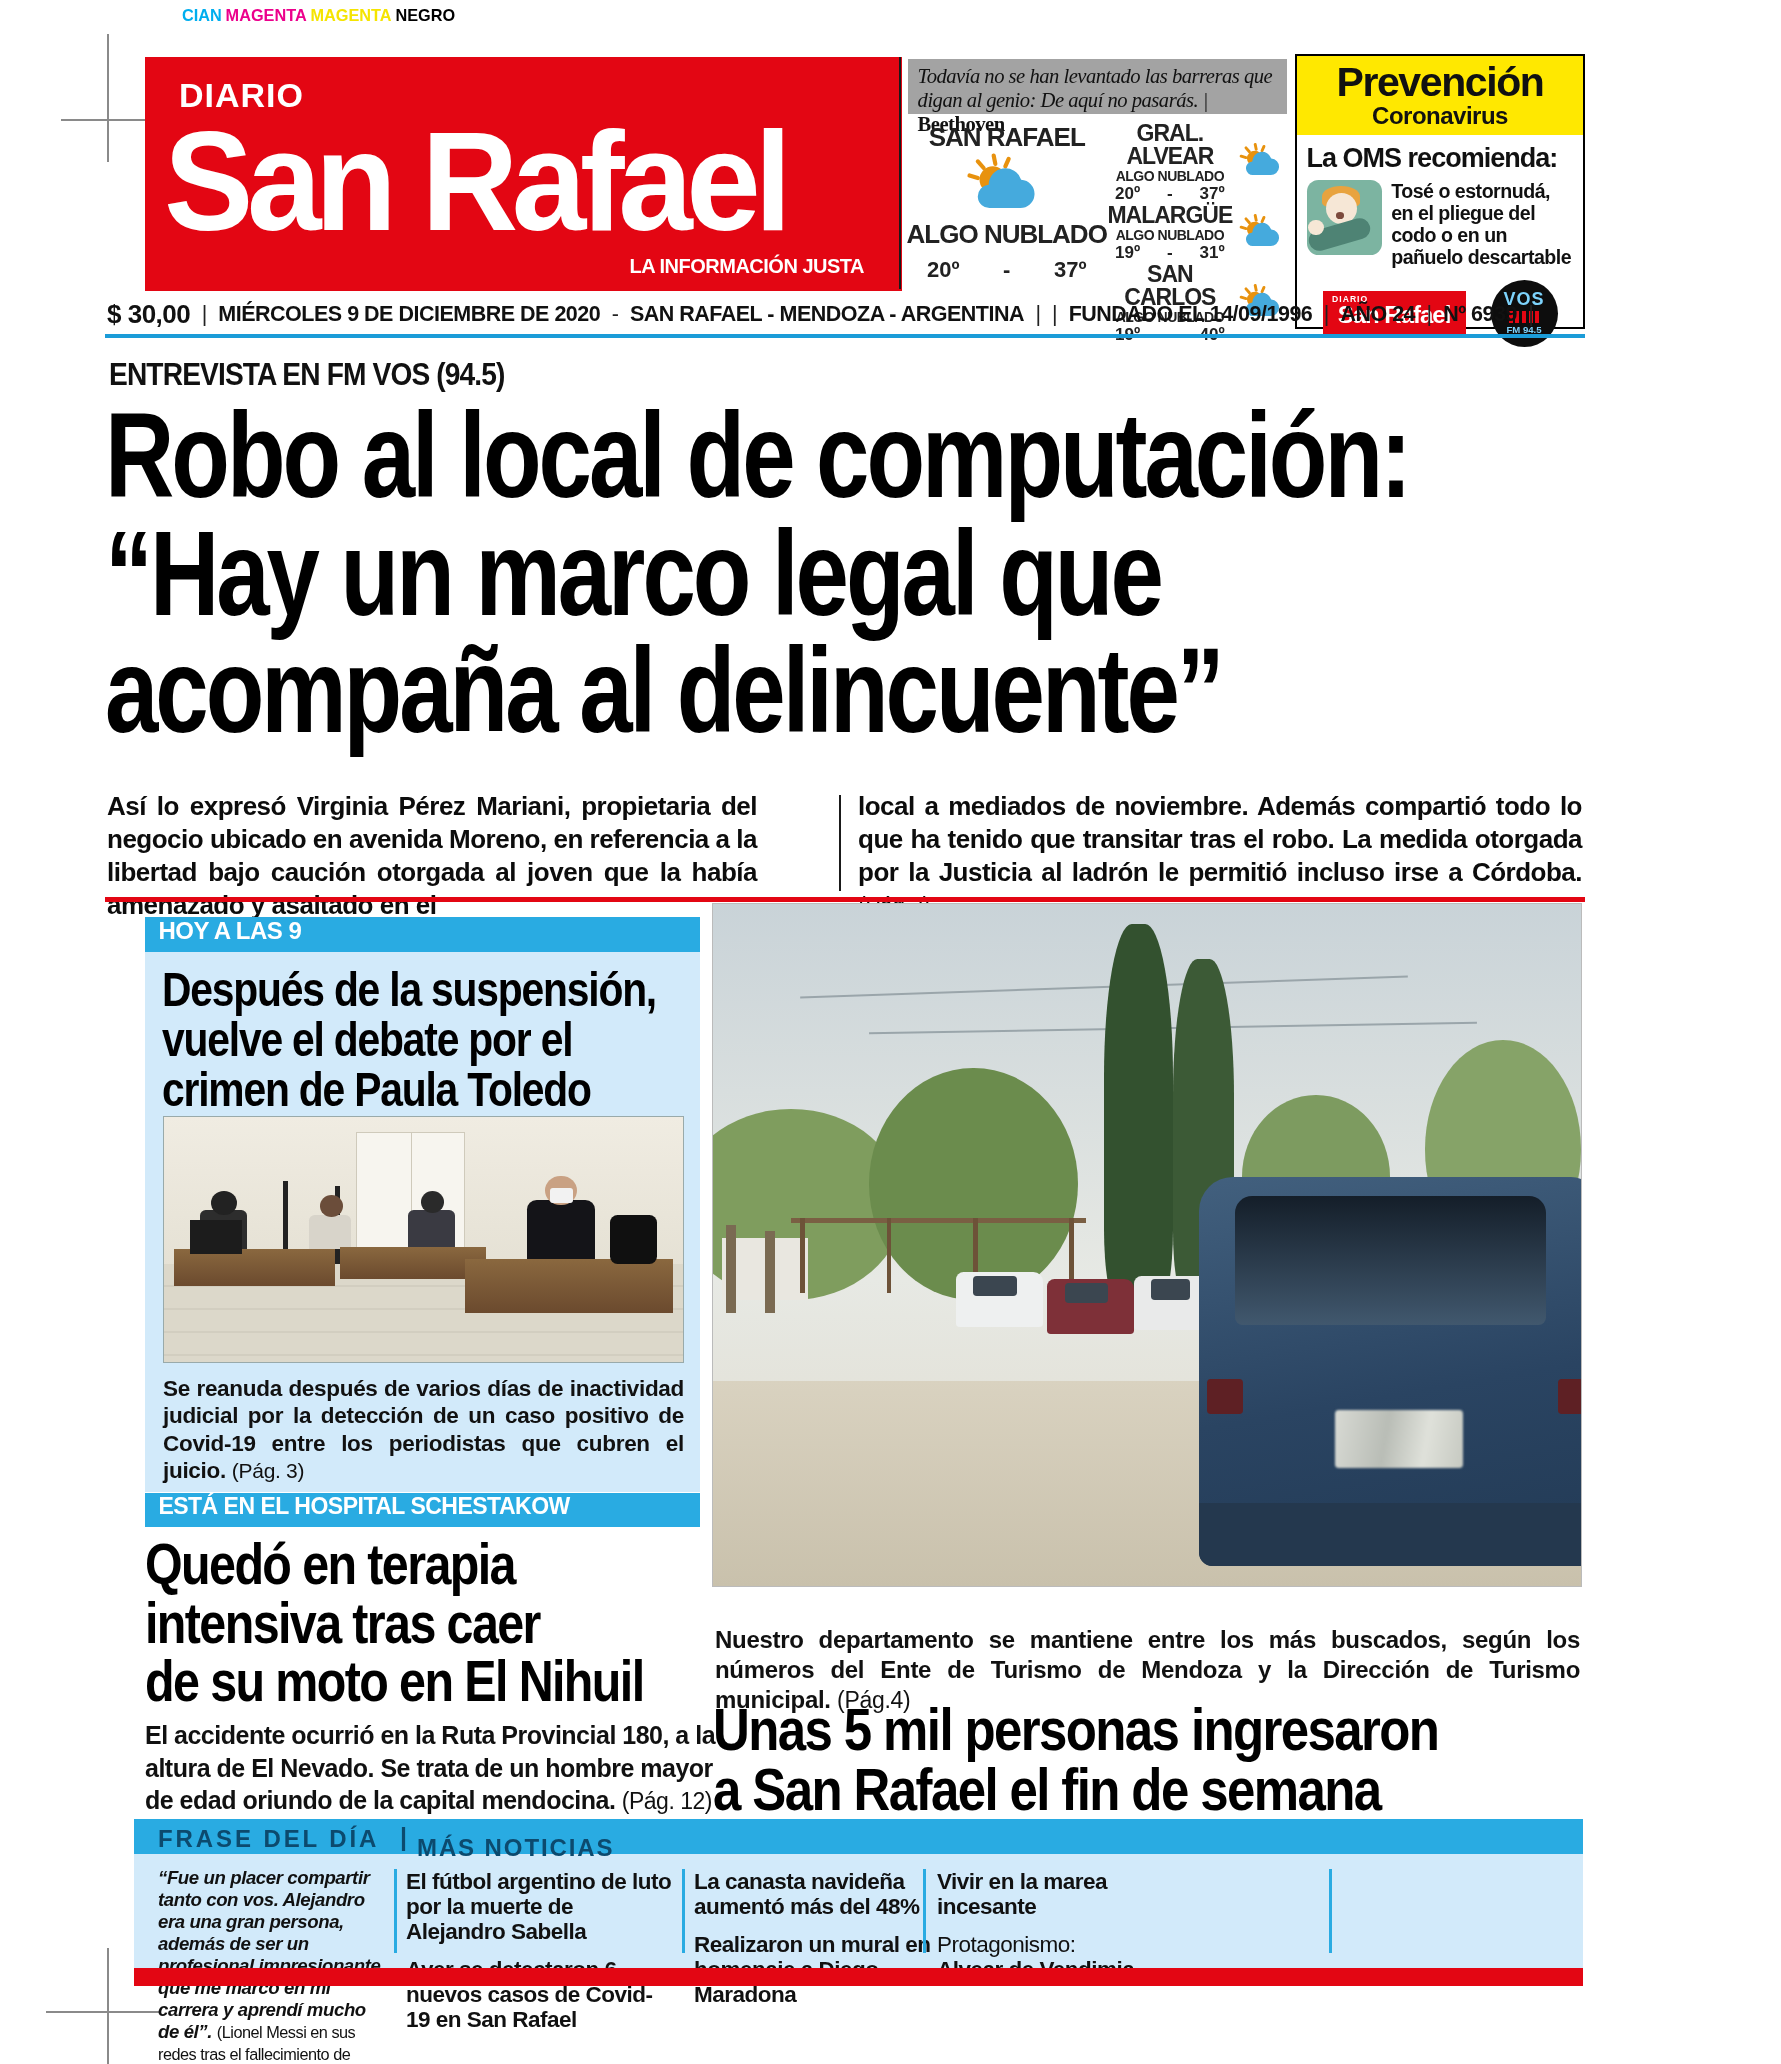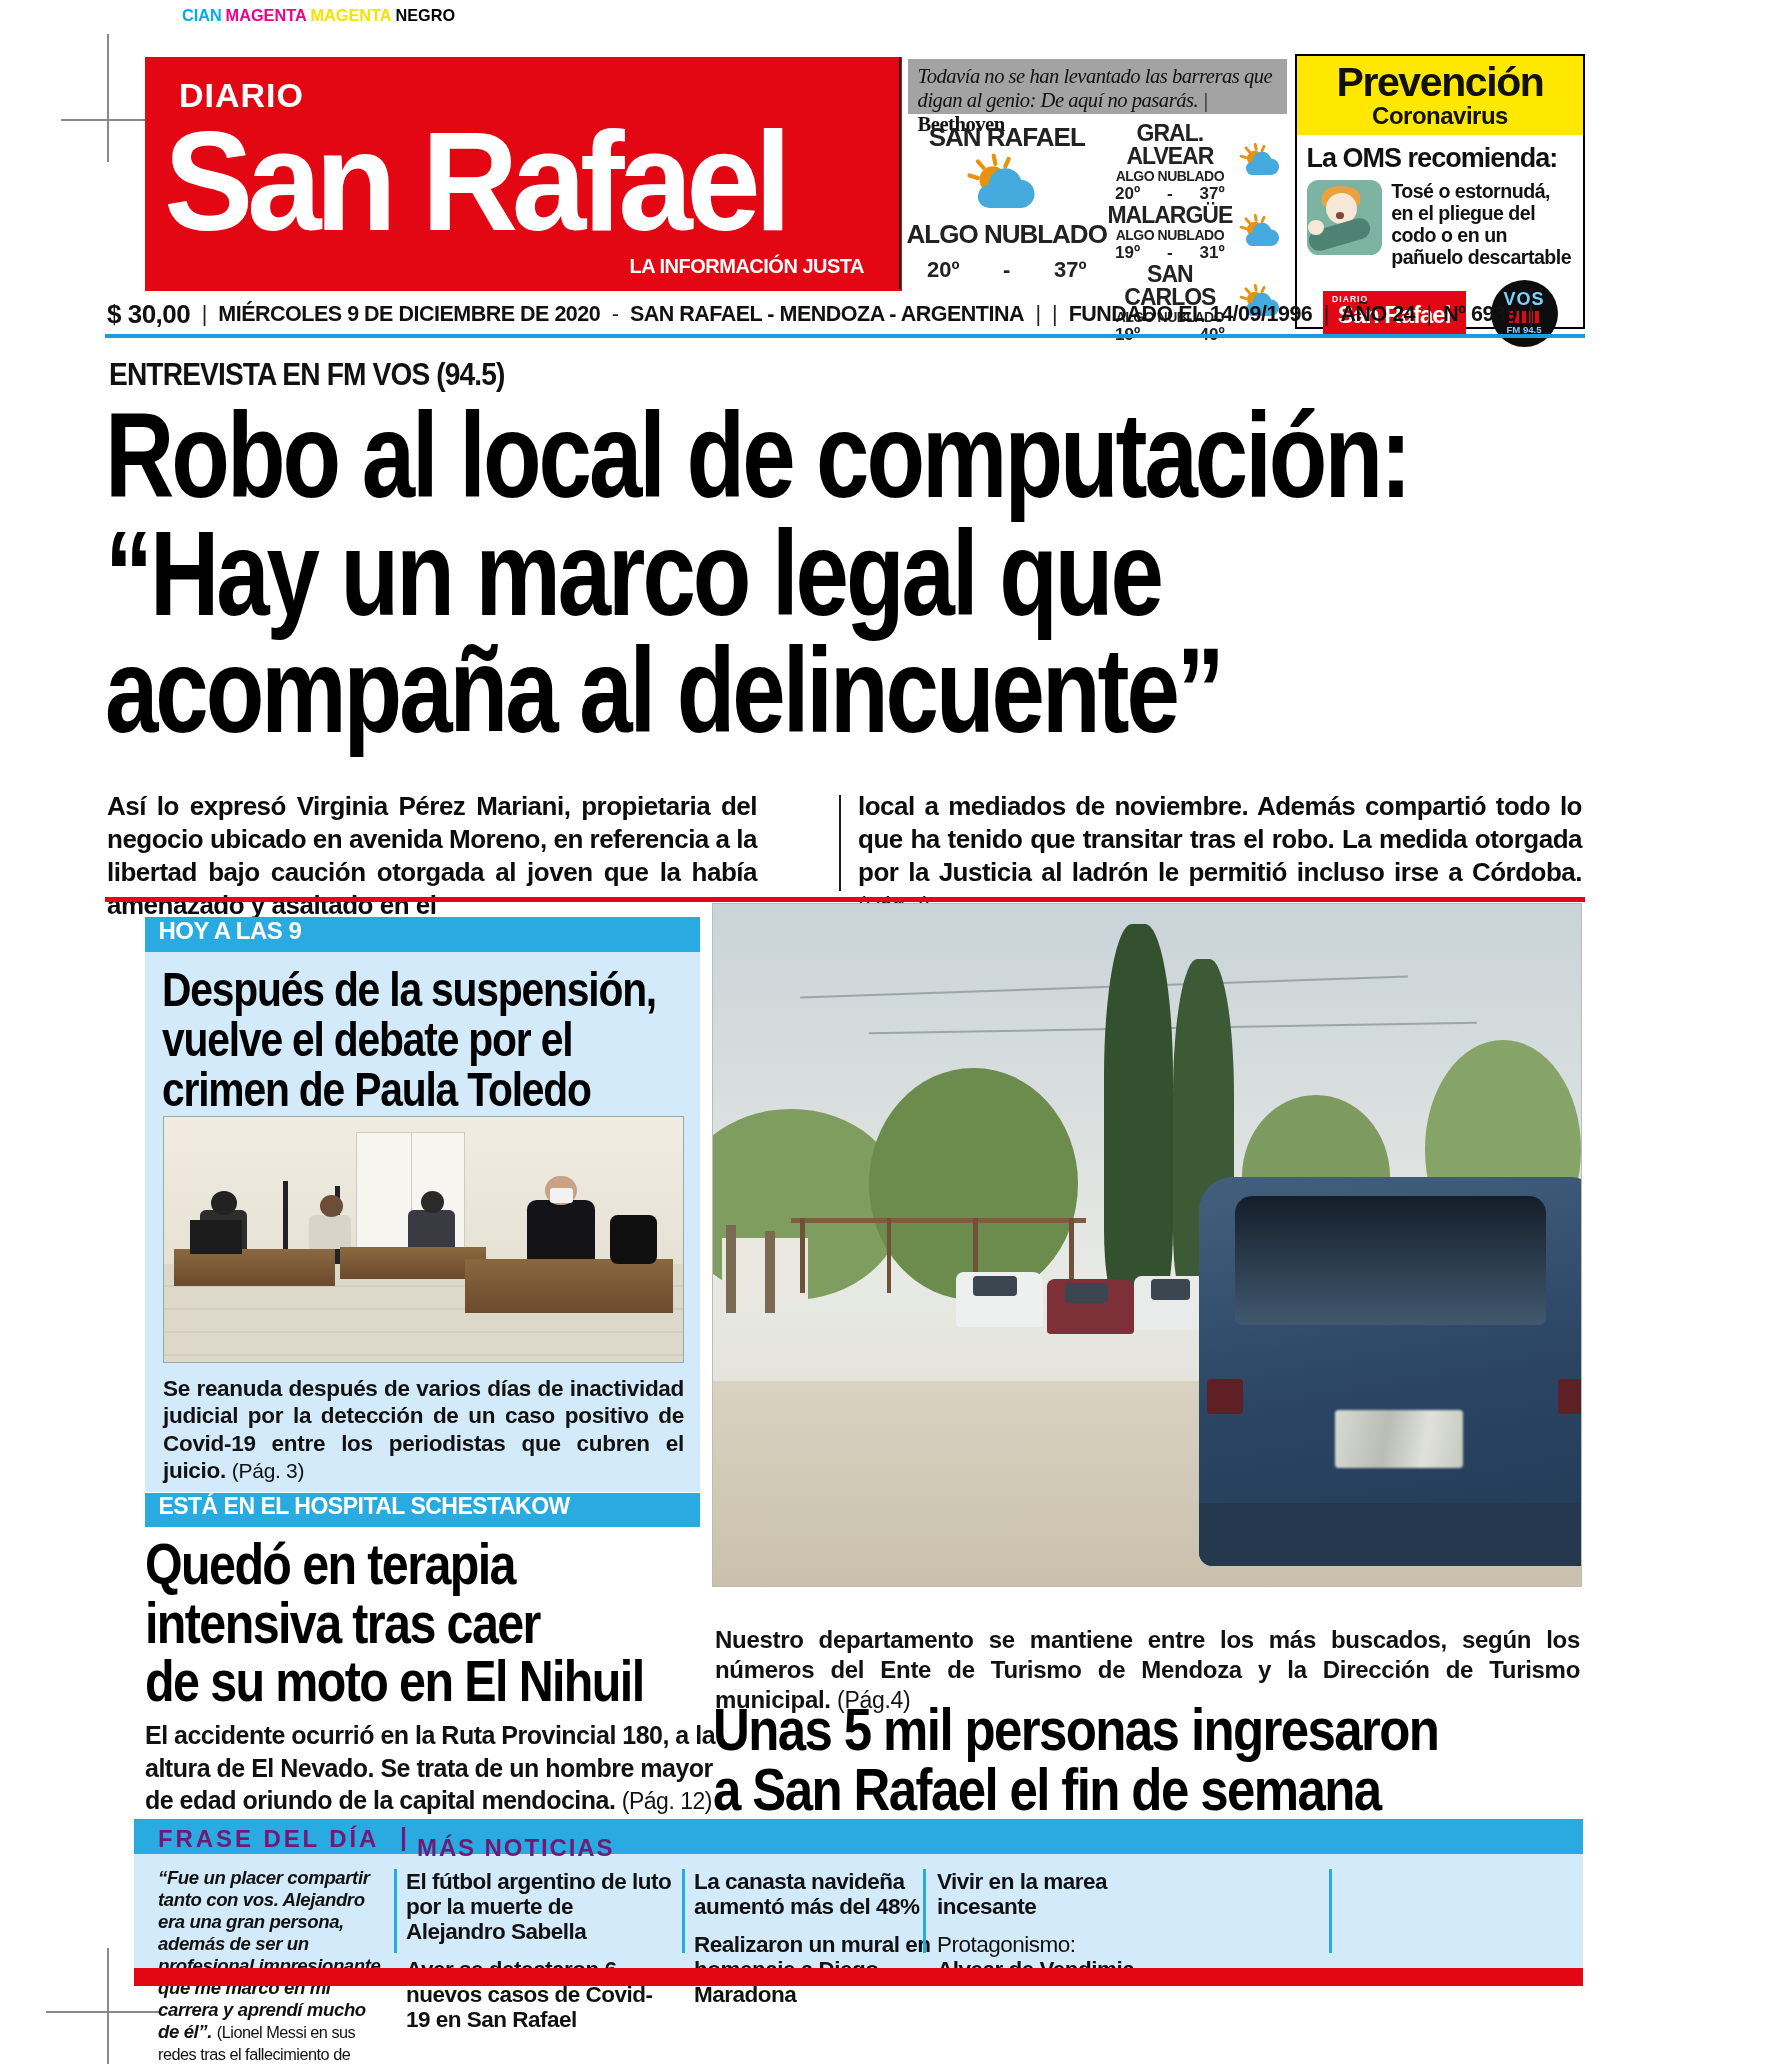--- a/index.html
+++ b/index.html
@@ -108,21 +108,21 @@
   
   .photo2{position:absolute;left:712px;top:903px;width:870px;height:684px;overflow:hidden;border:1px solid #bbb;box-sizing:border-box;}
   .tour-cap{position:absolute;left:715px;top:1625px;width:865px;font-size:24px;font-weight:700;line-height:1.26;
             letter-spacing:-0.3px;text-align:justify;}
   .tour-head{position:absolute;left:713px;top:1700px;font-size:60px;font-weight:800;line-height:1.0;
              letter-spacing:-1.9px;transform:scaleX(.85);transform-origin:left top;color:#000;}
   .tour-head div{white-space:nowrap;}
 
   
   .strip{position:absolute;left:134px;top:1819px;width:1449px;height:149px;background:#d2eafa;}
-  .strip-bar{position:absolute;left:0;top:0;width:100%;height:35px;background:#29abe2;color:#701a75;}
+  .strip-bar{position:absolute;left:0;top:0;width:100%;height:35px;background:#29abe2;color:#0c4a6e;}
   .strip-bar .lbl1{position:absolute;left:24px;top:5.7px;font-size:24px;font-weight:800;letter-spacing:2.9px;}
   .strip-bar .lbl-sep{position:absolute;left:266px;top:3.8px;font-size:25px;font-weight:700;}
   .strip-bar .lbl2{position:absolute;left:283px;top:15px;font-size:24px;font-weight:800;letter-spacing:1.9px;text-align:center;}
   .frase{position:absolute;left:24px;top:48px;width:229px;font-size:18.6px;font-weight:800;font-style:italic;
          line-height:1.18;letter-spacing:-0.4px;}
   .frase-att{font-size:16.3px;font-weight:400;font-style:normal;letter-spacing:-0.5px;}
   .bdiv{position:absolute;top:50px;width:2.9px;height:84px;background:#29abe2;}
   .ncol{position:absolute;top:50px;font-size:22.5px;line-height:1.12;letter-spacing:-0.5px;}
   .nitem{margin-bottom:12.4px;font-weight:800;}
   .nprefix{display:block;font-weight:400;}

